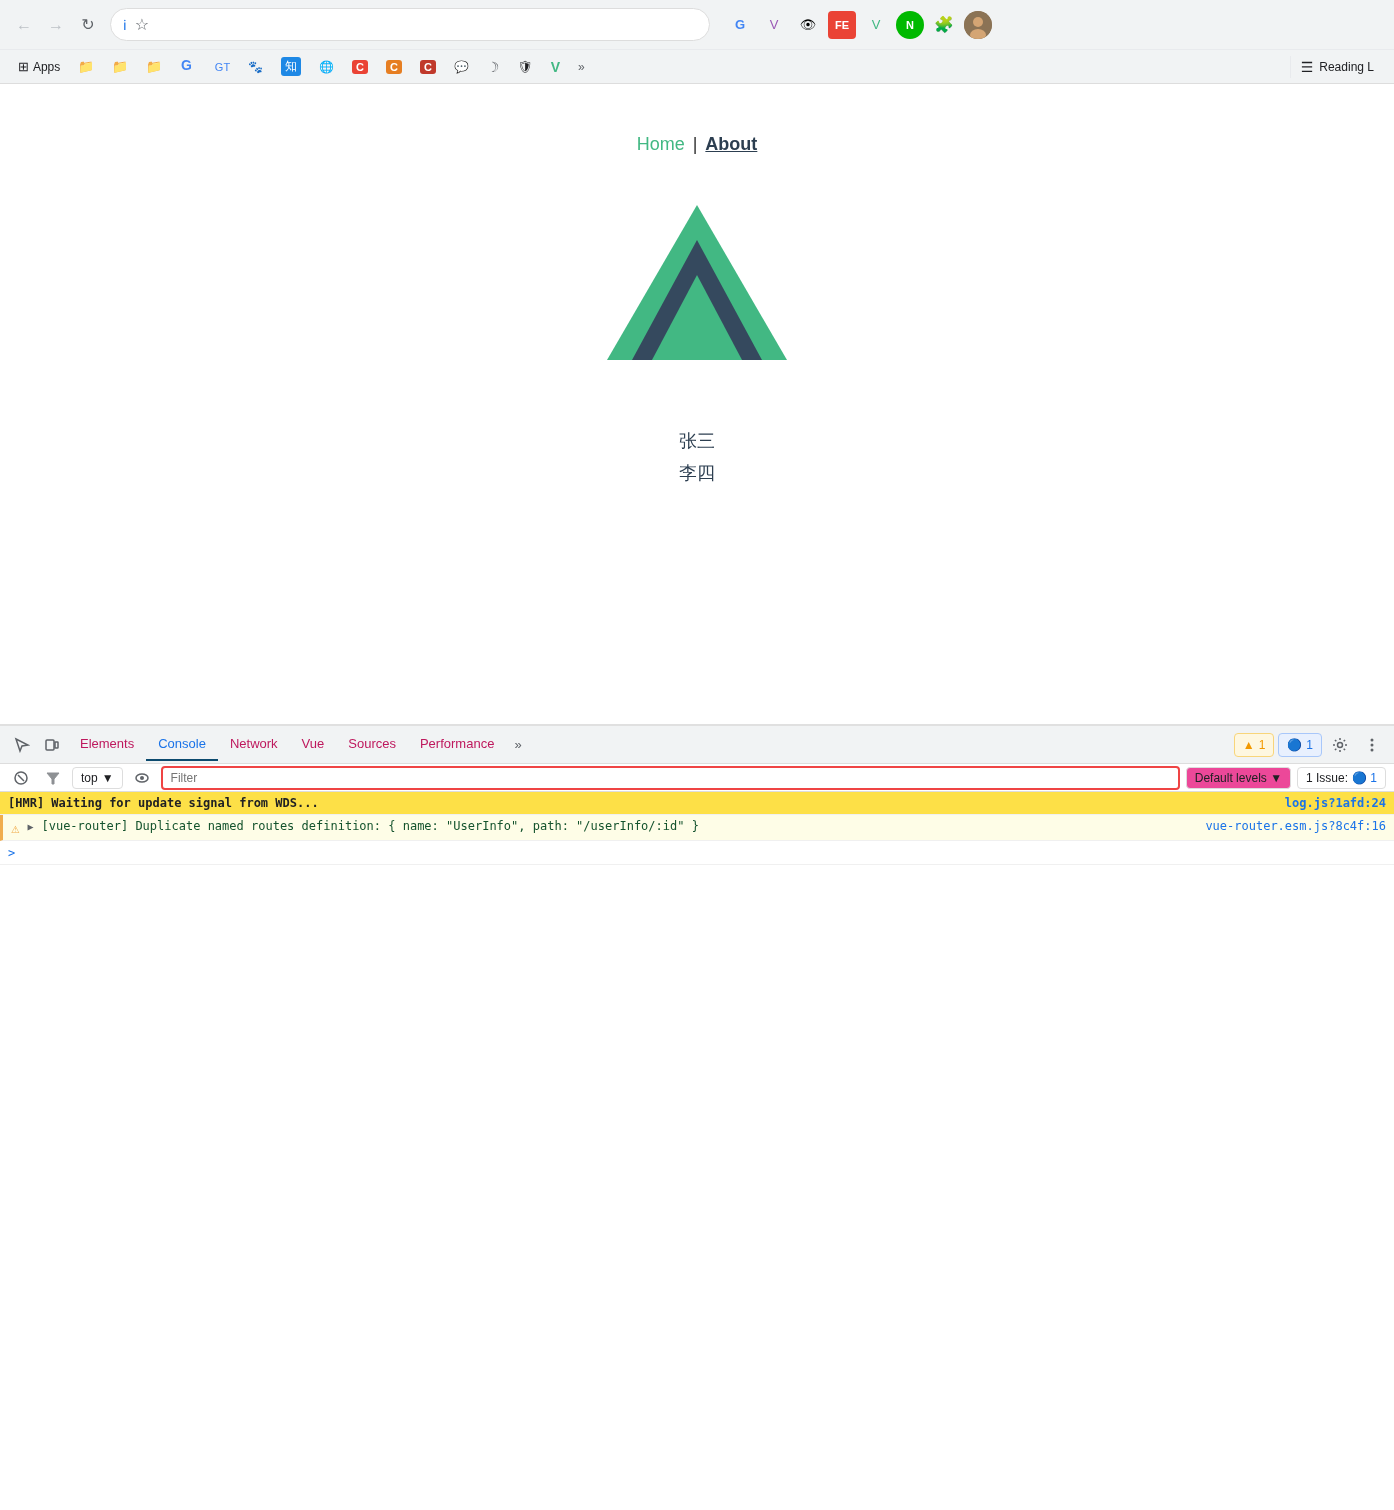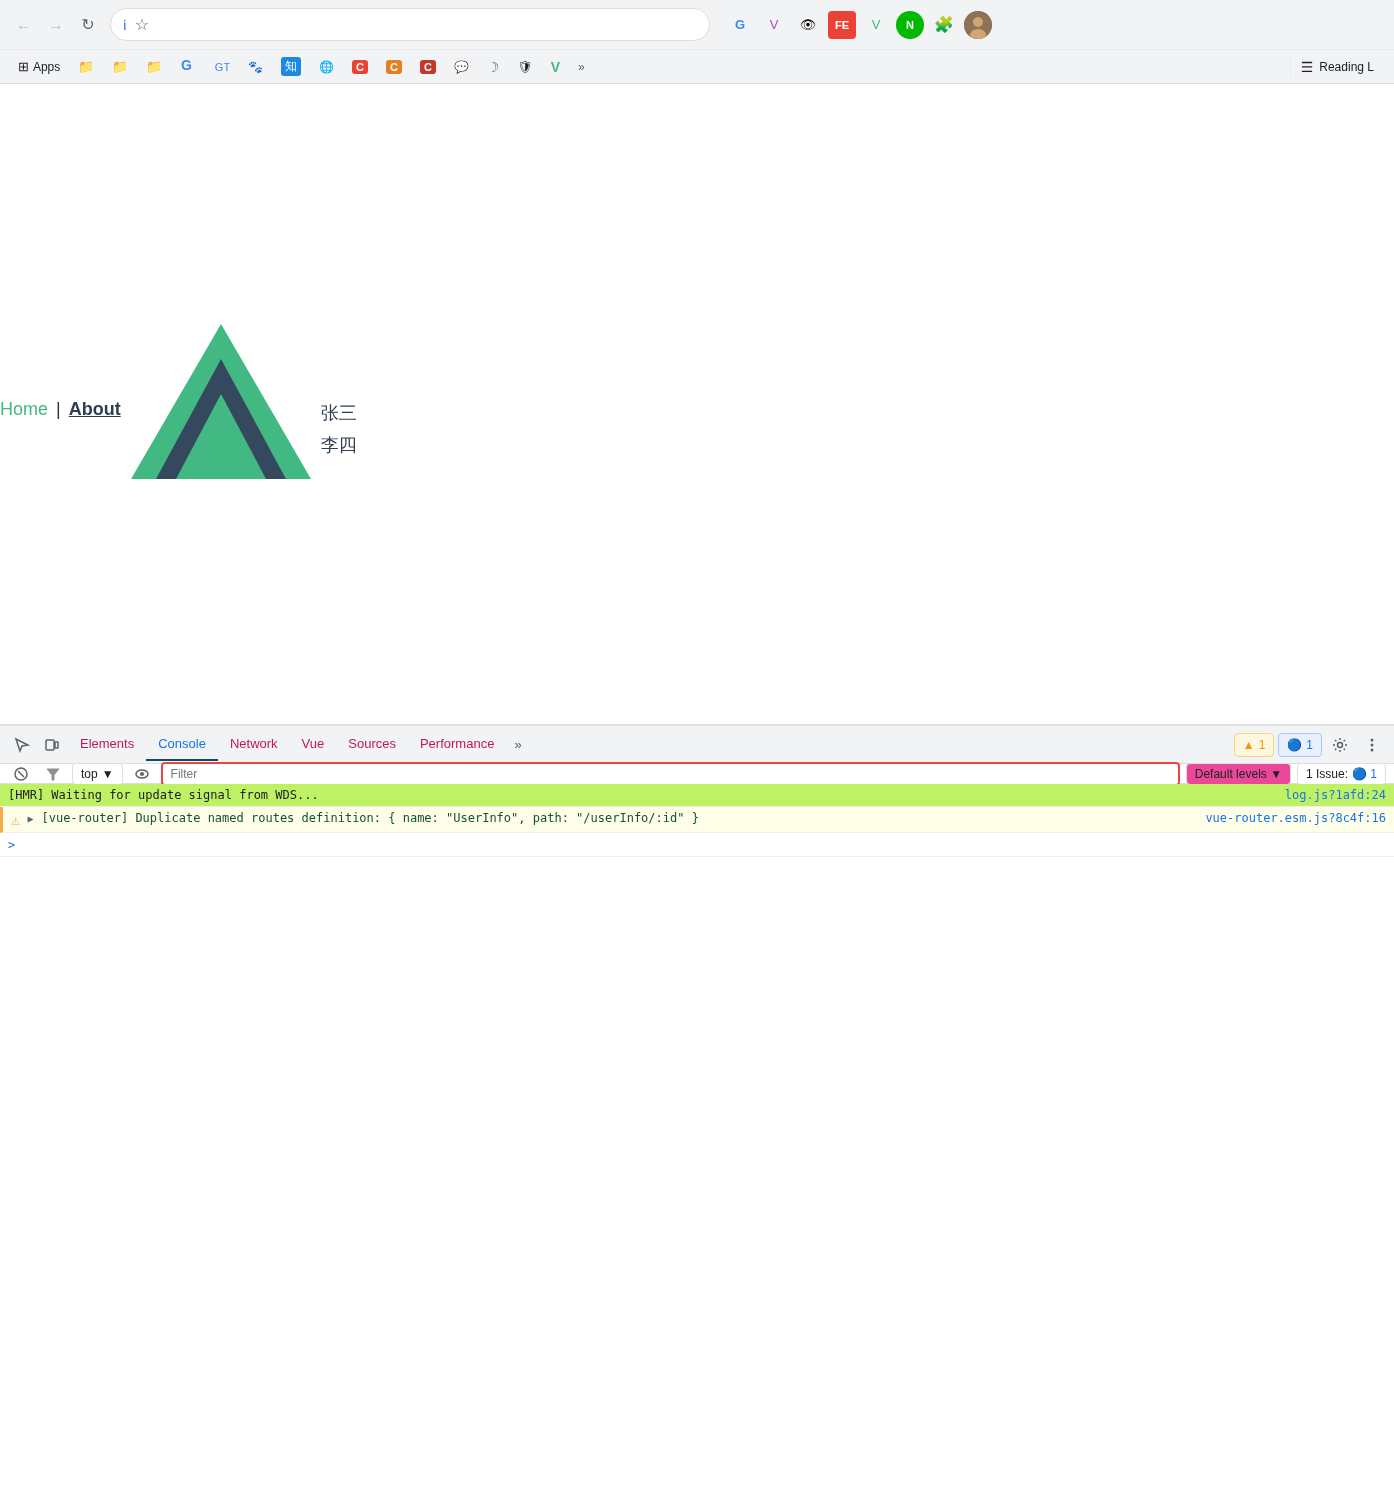--- a/index.html
+++ b/index.html
@@ -22,21 +22,21 @@
     .profile-icon { width: 28px; height: 28px; border-radius: 50%; background: #8b7355; display: flex; align-items: center; justify-content: center; overflow: hidden; cursor: pointer; }
 
     
     .bookmarks-bar { display: flex; align-items: center; padding: 4px 10px; gap: 2px; border-top: 1px solid #e8eaed; font-size: 12px; }
     .bookmark-item { display: flex; align-items: center; gap: 4px; padding: 3px 8px; border-radius: 4px; cursor: pointer; white-space: nowrap; color: #202124; font-size: 12px; }
     .bookmark-icon { font-size: 13px; }
     .more-btn { margin-left: 2px; padding: 3px 6px; border-radius: 4px; cursor: pointer; color: #5f6368; font-size: 12px; }
     .reading-list-btn { display: flex; align-items: center; gap: 6px; padding: 3px 10px; border-left: 1px solid #e8eaed; margin-left: auto; cursor: pointer; color: #202124; font-size: 12px; }
 
     
-    .main-content { background: #fff; min-height: 640px; display: flex; flex-direction: row; align-items: center; padding-top: 50px; }
+    .main-content { background: #fff; min-height: 640px; display: flex; flex-direction: column; align-items: center; padding-top: 50px; }
 
     
     .nav-links { display: flex; align-items: center; gap: 0; font-size: 18px; margin-bottom: 40px; }
     .nav-link-home { color: #42b883; text-decoration: none; font-size: 18px; }
     .nav-separator { color: #333; margin: 0 8px; font-size: 18px; }
     .nav-link-about { color: #2c3e50; text-decoration: underline; font-size: 18px; font-weight: 600; }
 
     
     .vue-logo { width: 200px; height: 200px; margin-bottom: 30px; }
 
@@ -54,32 +54,32 @@
     .devtools-tab.active { color: #1a73e8; border-bottom: 2px solid #0c4a6e; }
     .devtools-more { padding: 8px 8px; font-size: 13px; color: #5f6368; cursor: pointer; }
     .devtools-actions { margin-left: auto; display: flex; align-items: center; gap: 4px; }
     .badge-btn { display: flex; align-items: center; gap: 4px; padding: 4px 8px; border-radius: 4px; cursor: pointer; font-size: 12px; border: 1px solid #ddd; background: #fff; }
     .badge-warn { background: #fef7e0; color: #f29900; border: 1px solid #f8d57a; }
     .badge-info { background: #e8f0fe; color: #1a73e8; border: 1px solid #a8c7fa; }
     .gear-btn { width: 28px; height: 28px; display: flex; align-items: center; justify-content: center; cursor: pointer; border-radius: 4px; color: #5f6368; }
     .kebab-btn { width: 28px; height: 28px; display: flex; align-items: center; justify-content: center; cursor: pointer; border-radius: 4px; color: #5f6368; }
 
     
-    .console-toolbar { display: flex; align-items: center; background: #fff; border-bottom: 1px solid #ddd; padding: 4px 8px; gap: 6px; height: 20px; }
+    .console-toolbar { display: flex; align-items: center; background: #fff; border-bottom: 1px solid #ddd; padding: 4px 8px; gap: 6px; height: 28px; }
     .console-icon-btn { width: 26px; height: 26px; display: flex; align-items: center; justify-content: center; cursor: pointer; border-radius: 4px; color: #5f6368; font-size: 14px; border: none; background: none; }
     .top-selector { display: flex; align-items: center; gap: 4px; padding: 3px 8px; border: 1px solid #ddd; border-radius: 4px; cursor: pointer; font-size: 12px; color: #202124; background: #fff; }
     .filter-input { flex: 1; padding: 3px 8px; border: 2px solid #ef4444; border-radius: 4px; font-size: 12px; color: #202124; outline: none; }
     .default-levels { display: flex; align-items: center; gap: 4px; padding: 3px 8px; border: 1px solid #ddd; border-radius: 4px; cursor: pointer; font-size: 12px; color: #202124; background: #ec4899; margin-left: auto; }
     .issue-badge { display: flex; align-items: center; gap: 4px; padding: 3px 8px; border: 1px solid #ddd; border-radius: 4px; font-size: 12px; color: #202124; background: #fff; cursor: pointer; }
 
     
     .console-output { flex: 1; overflow-y: auto; font-family: monospace; font-size: 12px; background: #fff; }
     .console-line { display: flex; align-items: flex-start; padding: 4px 8px; border-bottom: 1px solid #f0f0f0; gap: 8px; }
     .console-line.warn { background: #fefde7; border-left: 3px solid #f0ad4e; }
-    .console-line.normal { background: #bef264; }
+    .console-line.normal { background: #fde047; font-weight: bold; }
     .console-line.input { background: #fff; }
     .console-text { flex: 1; color: #202124; word-break: break-all; }
     .console-text.warn { color: #14532d; }
     .console-link { color: #1a73e8; text-decoration: none; margin-left: auto; white-space: nowrap; }
     .warn-icon { color: #f0ad4e; font-size: 14px; margin-top: 1px; }
     .expand-arrow { color: #5f6368; font-size: 10px; margin-top: 2px; cursor: pointer; }
     .prompt-icon { color: #1a73e8; font-size: 12px; margin-top: 1px; }
   </style>
 </head>
 <body>

